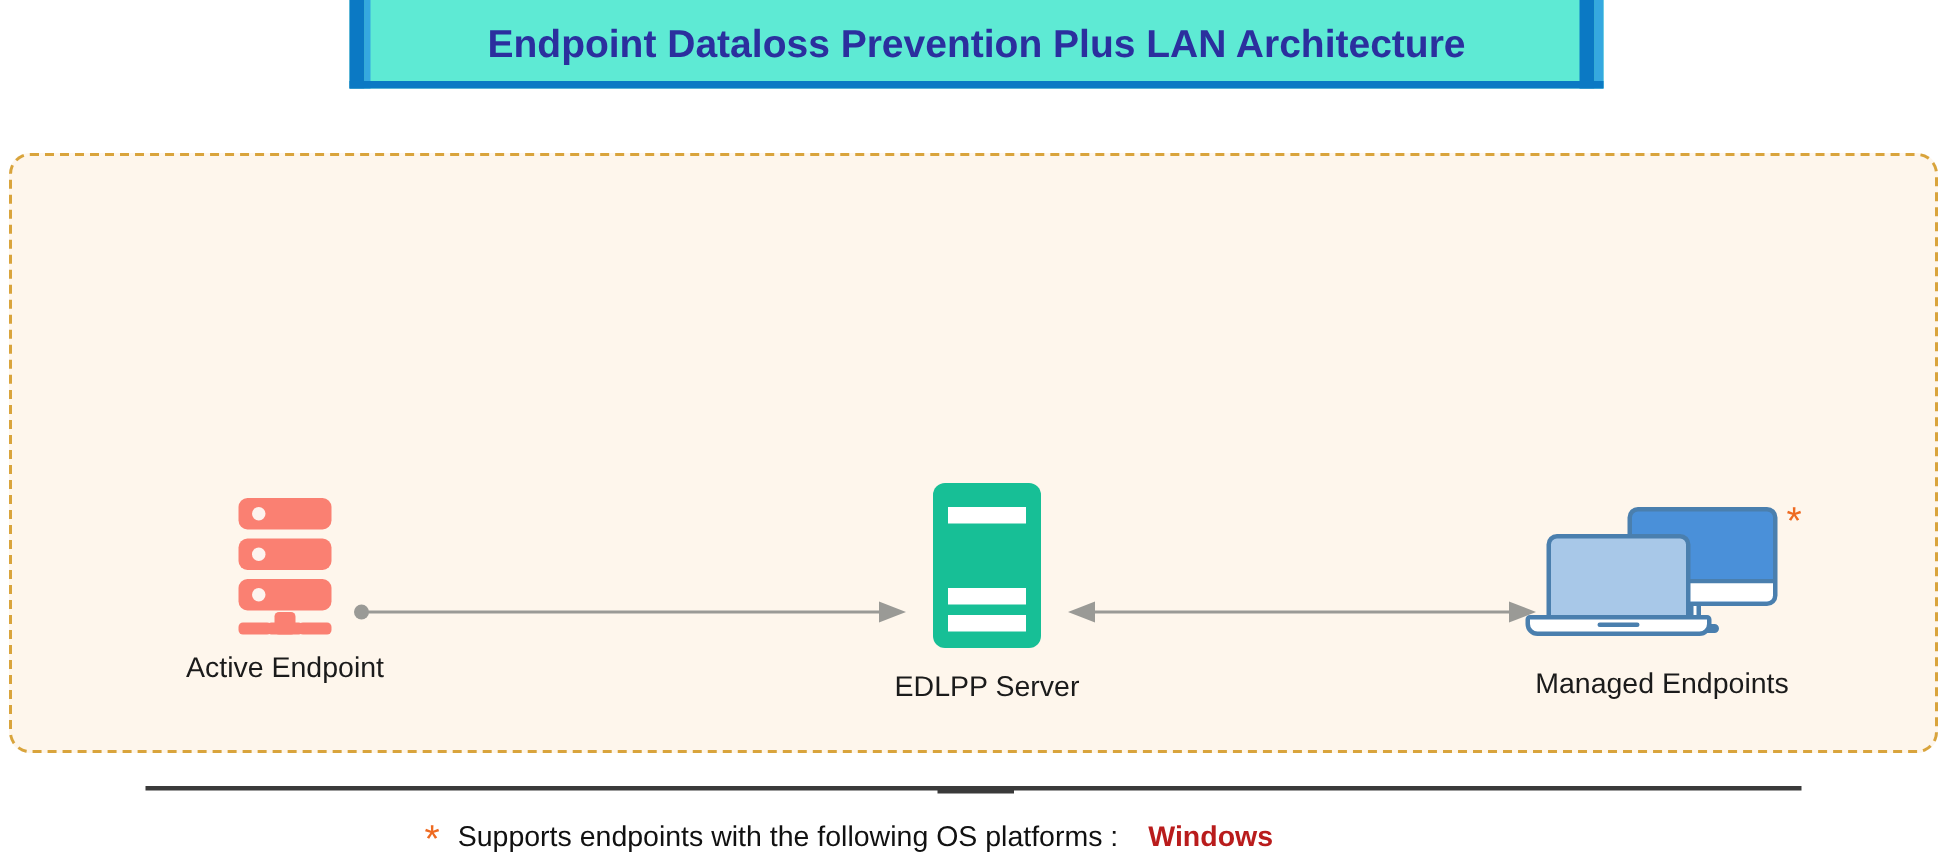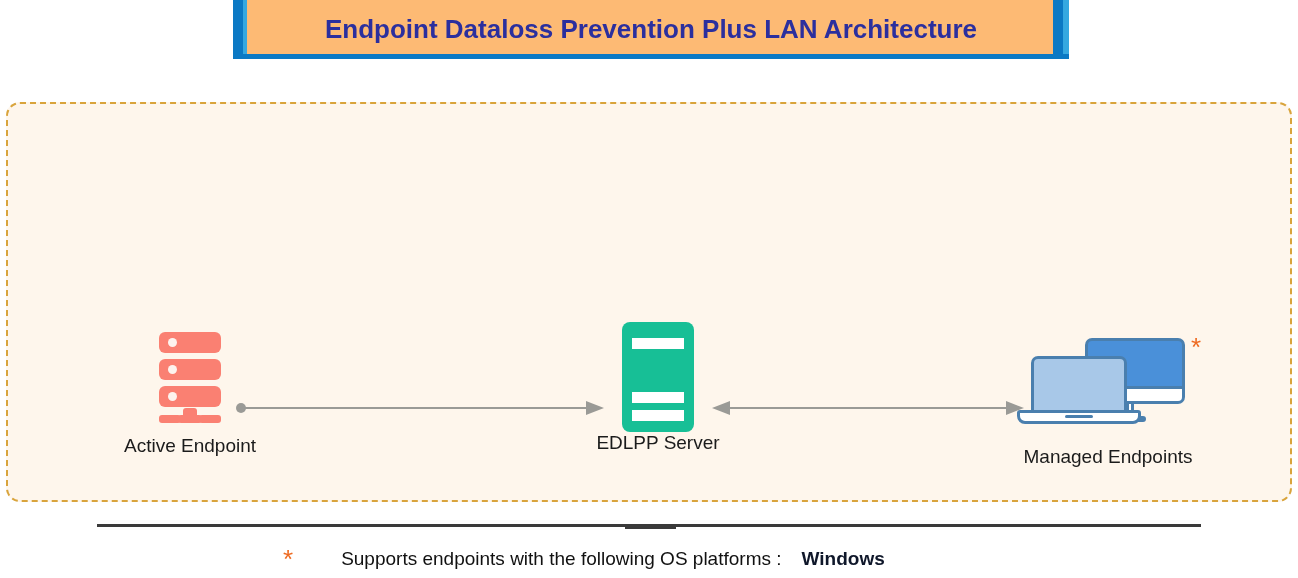--- a/index.html
+++ b/index.html
@@ -18,21 +18,21 @@
   
   .title-banner {
     position: absolute;
     left: 233px;
     top: 0px;
     width: 836px;
     height: 59px;
     display: flex;
     align-items: center;
     justify-content: center;
-    background: #fdba74;
+    background: #5eead4;
     box-sizing: border-box;
   }
   .title-rule-left {
     position: absolute;
     left: 233px;
     top: 0px;
     width: 10px;
     height: 59px;
     background: #0b79c4;
   }
@@ -153,21 +153,21 @@
     left: -5px;
     top: 7px;
     width: 24px;
     height: 8px;
     background: #fa8072;
     border-radius: 3px;
   }
 
   
   #node-server { left: 560px; top: 218px; width: 180px; }
-  #node-server .node-label { }
+  #node-server .node-label { margin-top: 16px; }
   .server-icon {
     width: 72px;
     height: 110px;
     margin: 0 auto;
     background: #17bf96;
     border-radius: 8px;
     position: relative;
   }
   .server-slot {
     position: absolute;
@@ -313,26 +313,25 @@
   }
   .footnote-asterisk {
     font-size: 26px;
     line-height: 1;
     color: #ee6a21;
     font-family: "Liberation Sans", sans-serif;
   }
   .footnote-text {
     font-size: 19px;
     color: #111111;
-    margin-left: 36px;
   }
   .footnote-platform {
     font-size: 19px;
     font-weight: bold;
-    color: #0f172a;
+    color: #b91c1c;
     margin-left: 8px;
   }
 </style>
 </head>
 <body>
 
 <div class="title-banner">
   <span class="title-text">Endpoint Dataloss Prevention Plus LAN Architecture</span>
 </div>
 <div class="title-rule-left"></div>

